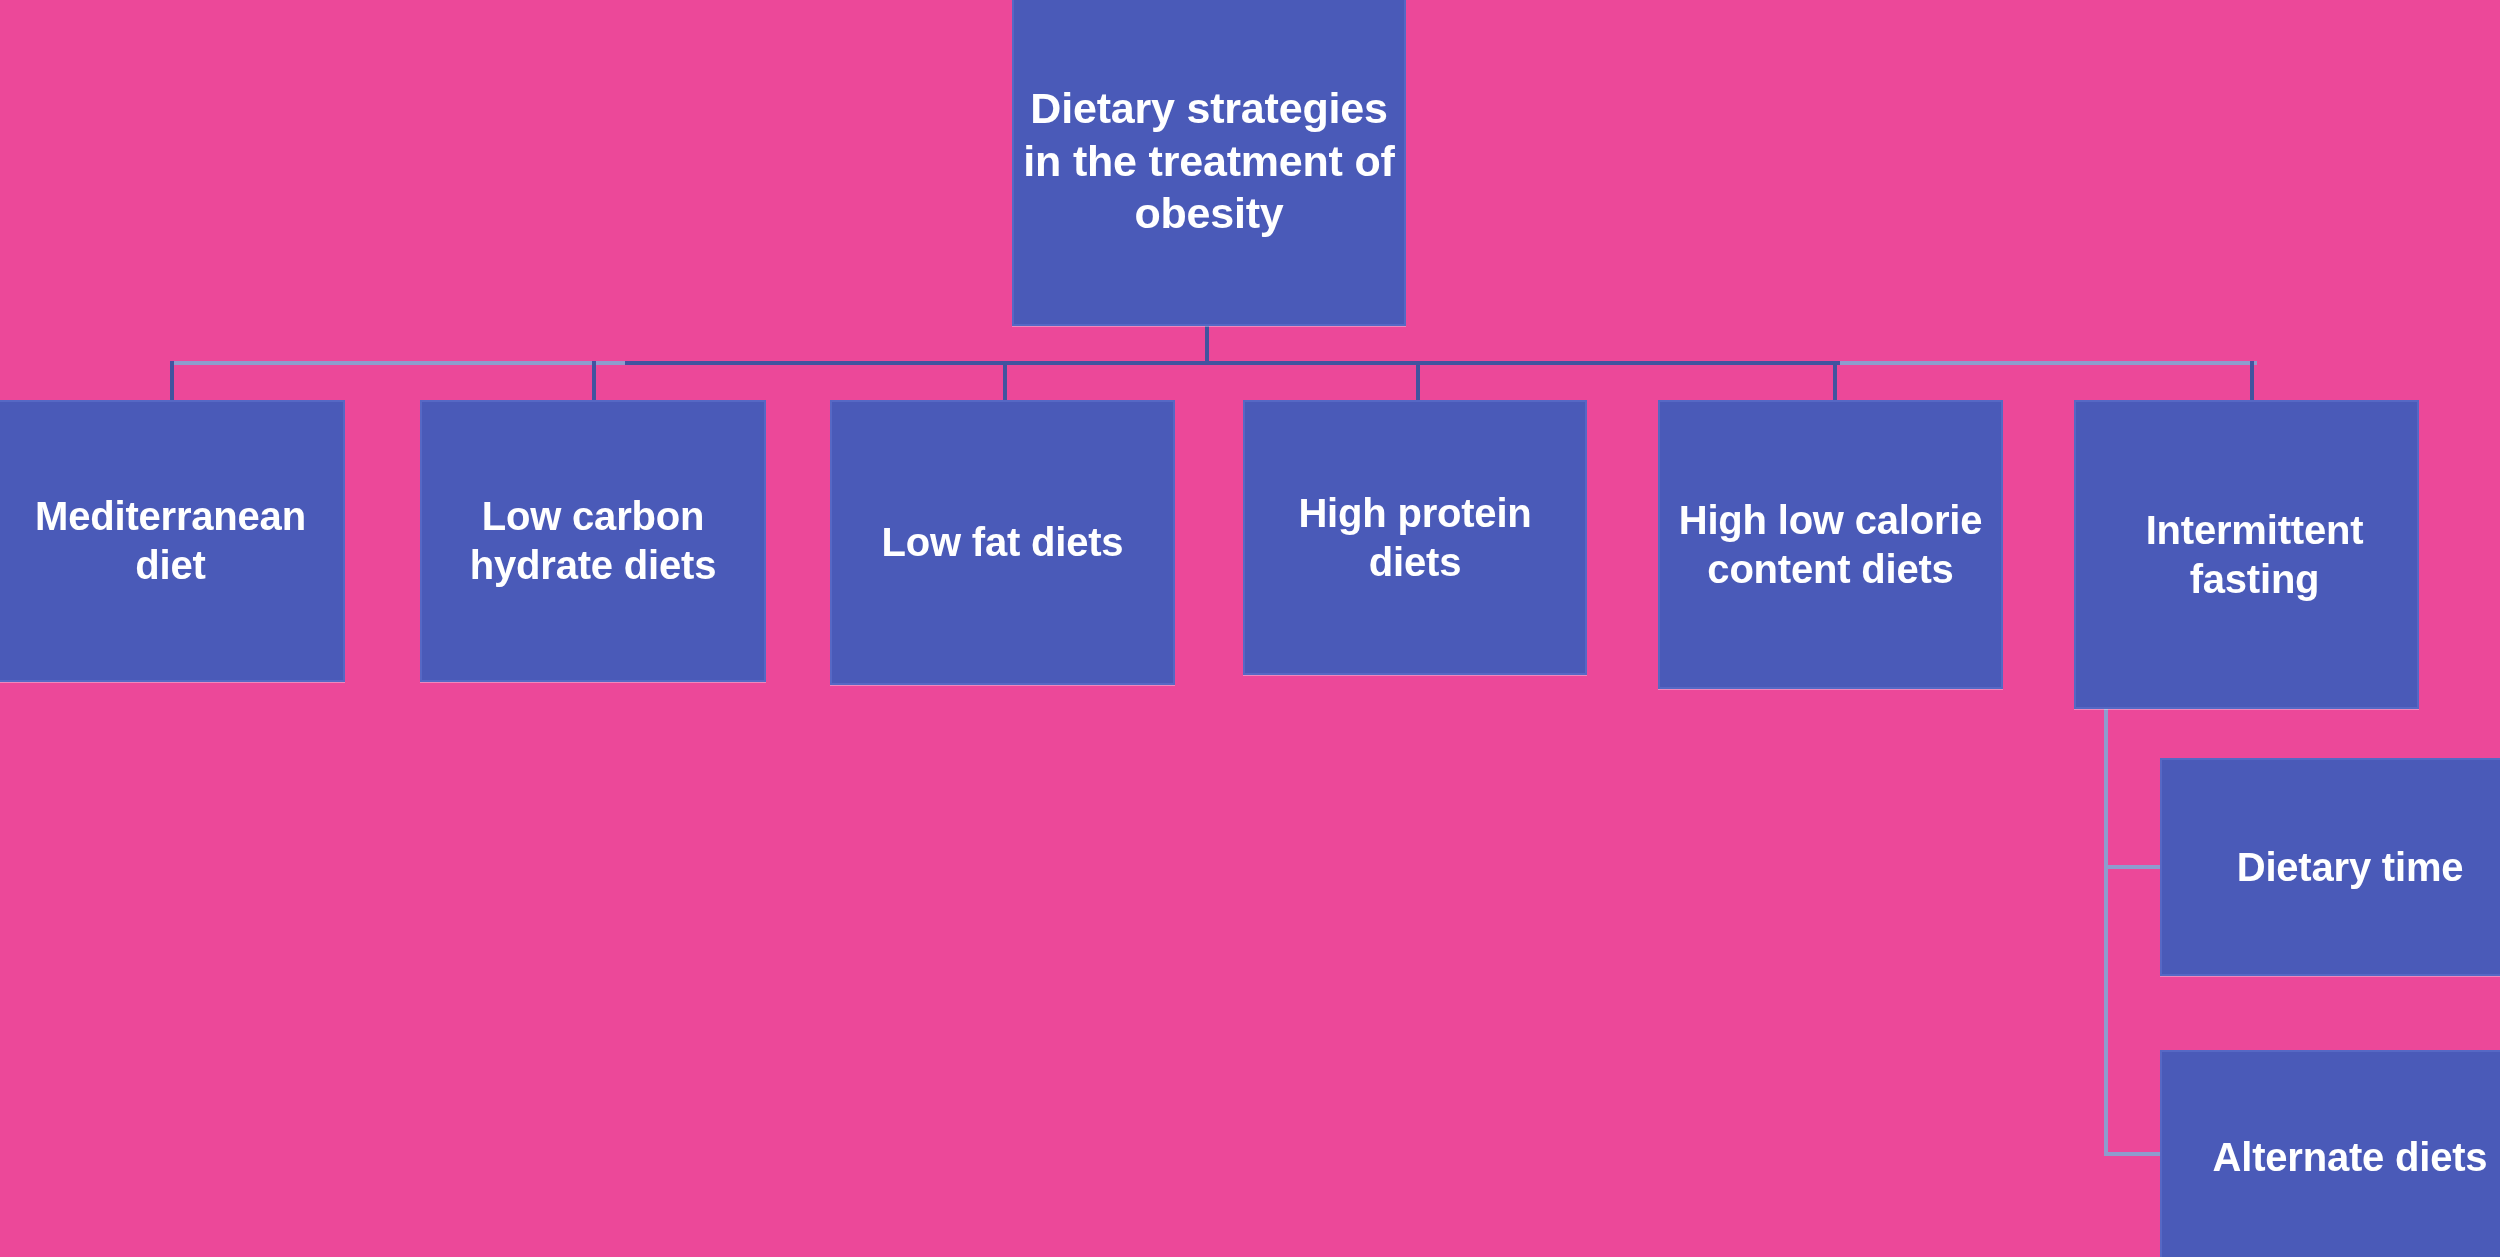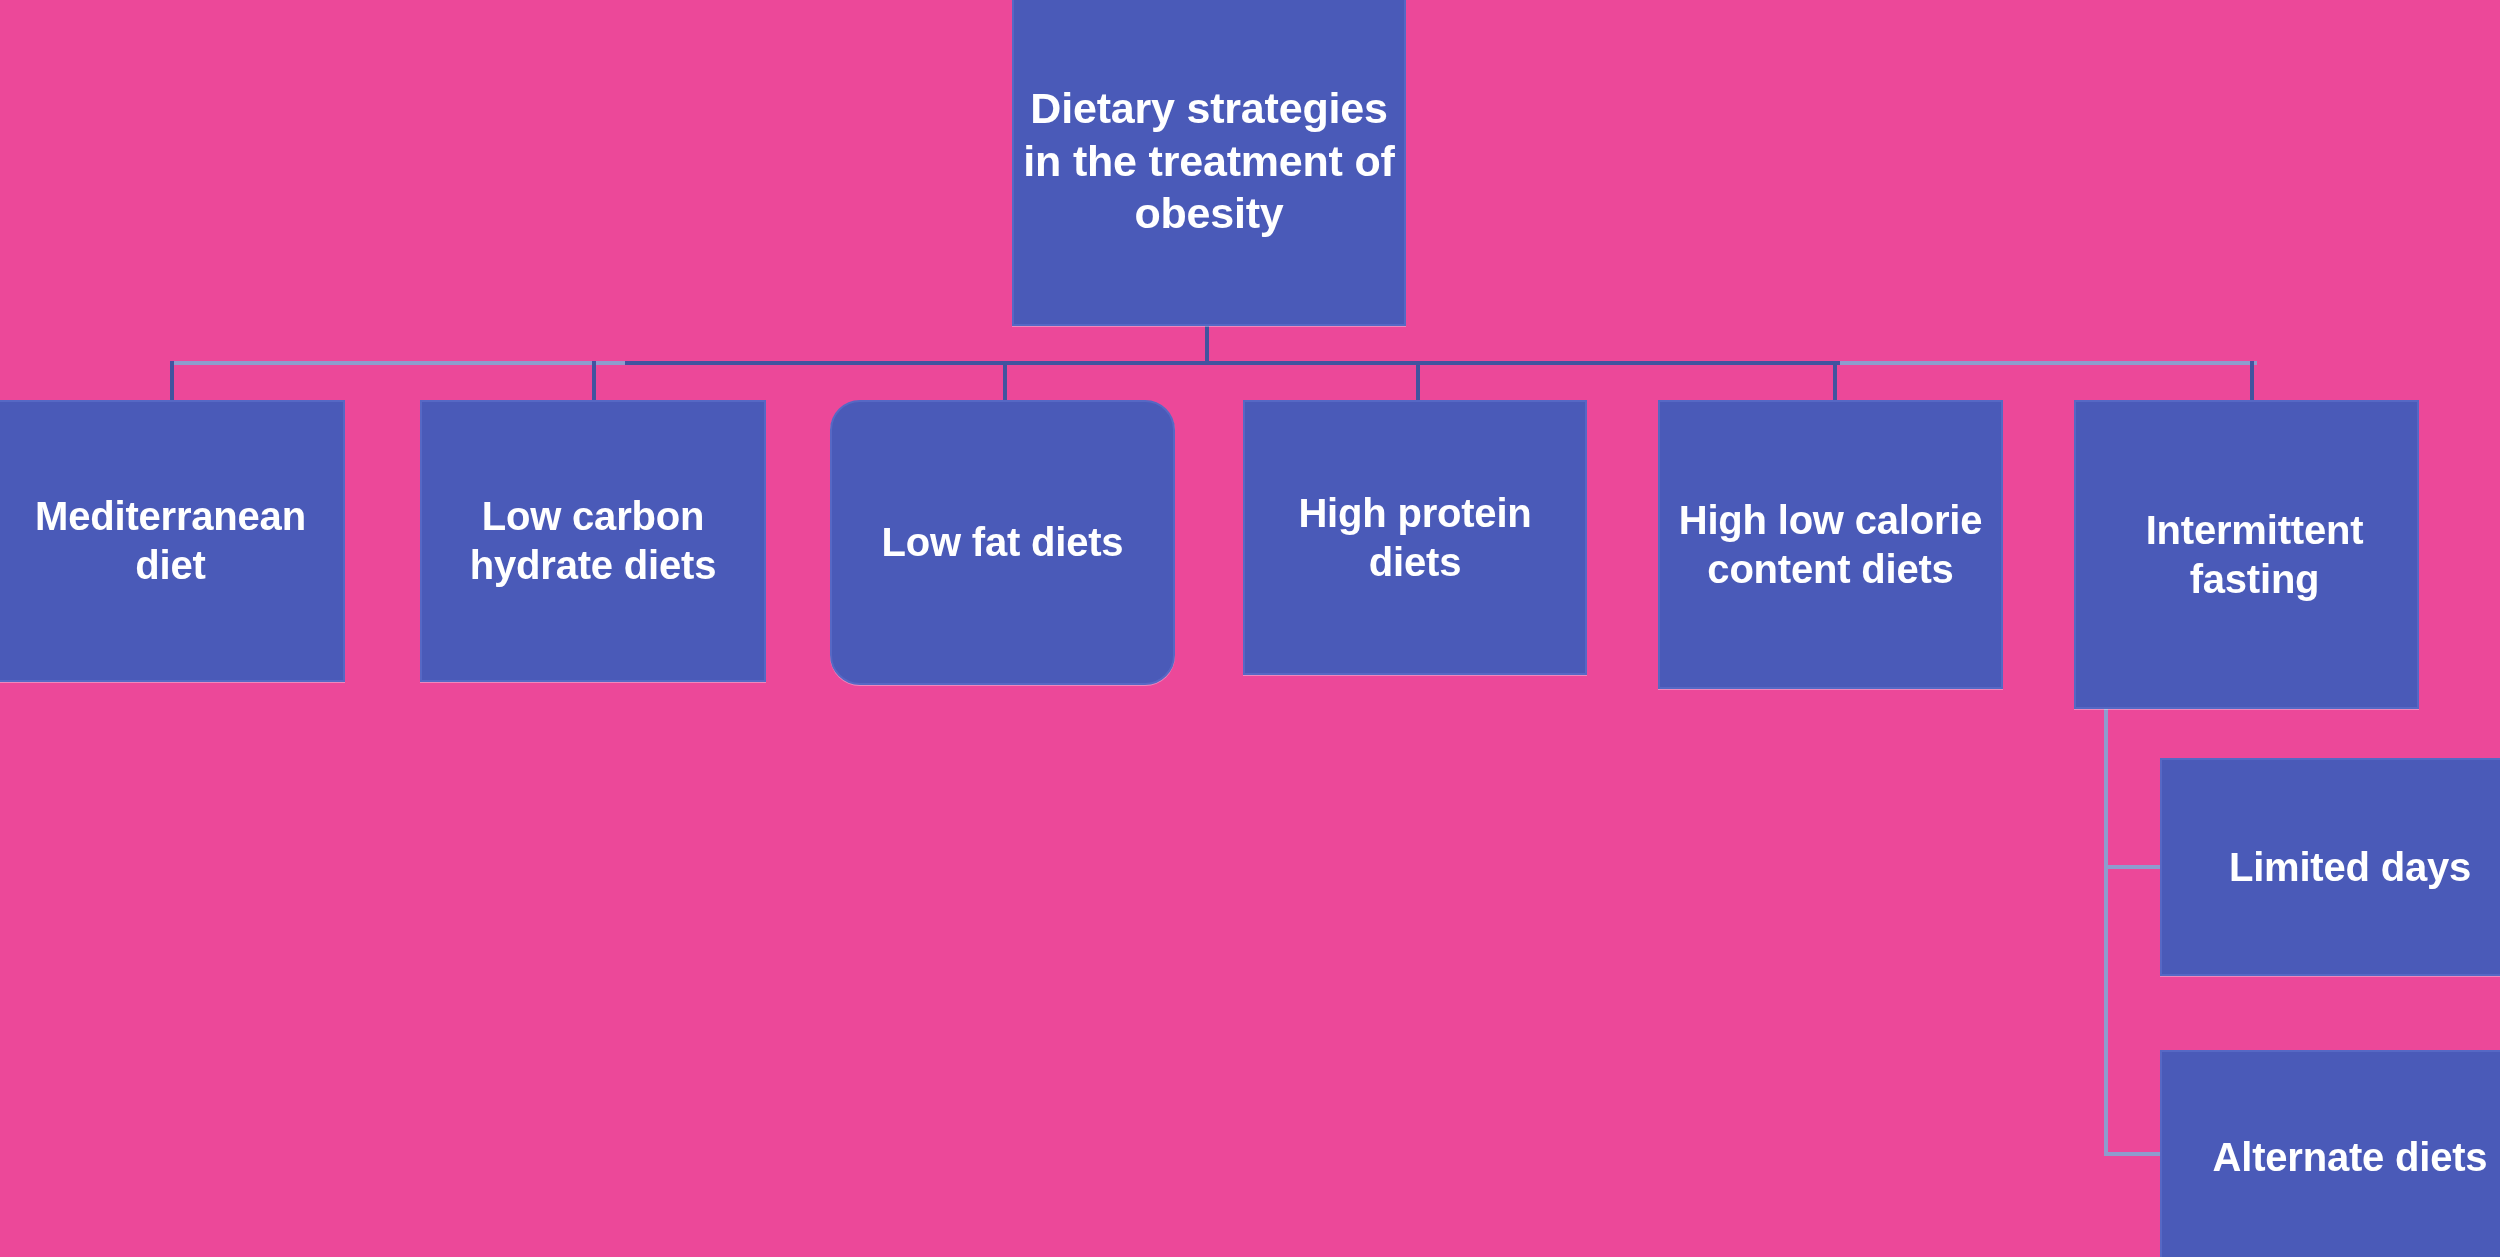--- a/index.html
+++ b/index.html
@@ -57,21 +57,20 @@
     width: 346px;
     height: 282px;
     font-size: 40px;
   }
   #node-lowfat {
     left: 830px;
     top: 400px;
     width: 345px;
     height: 285px;
     font-size: 40px;
-    border-radius: 30px;
   }
   #node-highprotein {
     left: 1243px;
     top: 400px;
     width: 344px;
     height: 275px;
     font-size: 40px;
   }
   #node-vlcd {
     left: 1658px;
@@ -158,20 +157,20 @@
 
   <div class="node" id="node-vlcd">
     <span class="node-label">High low calorie content diets</span>
   </div>
 
   <div class="node" id="node-fasting">
     <span class="node-label">Intermittent fasting</span>
   </div>
 
   <div class="node" id="node-limited-time">
-    <span class="node-label">Limited days</span>
+    <span class="node-label">Dietary time</span>
   </div>
 
   <div class="node" id="node-alternate-days">
     <span class="node-label">Alternate diets</span>
   </div>
 
 </div>
 
 </body></html>

